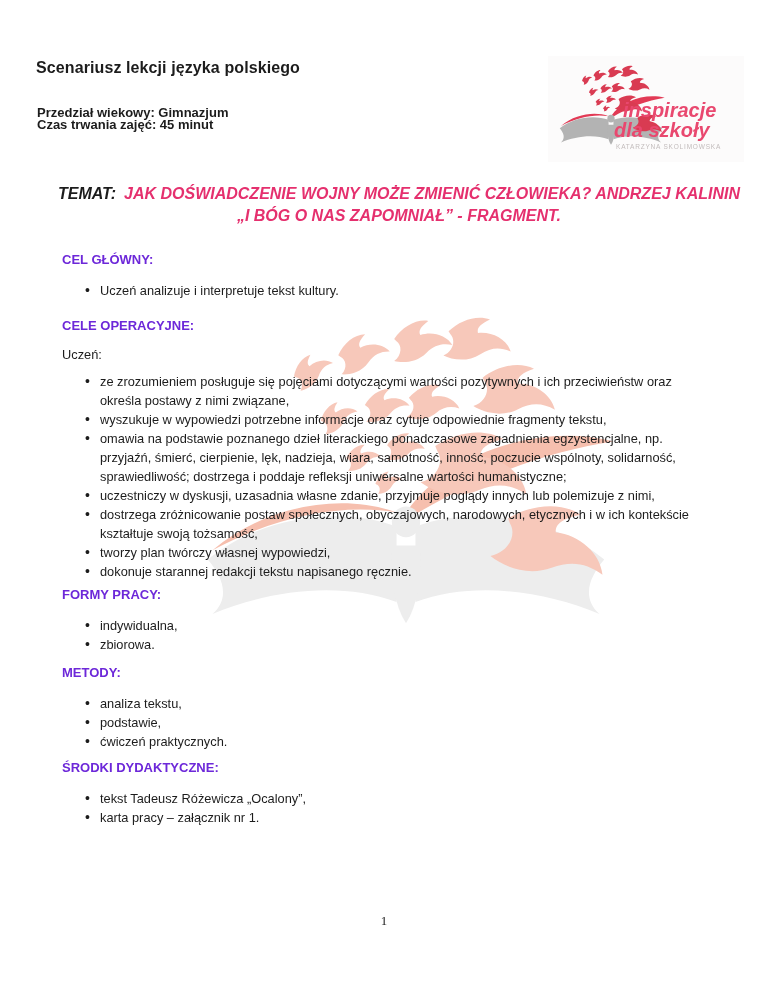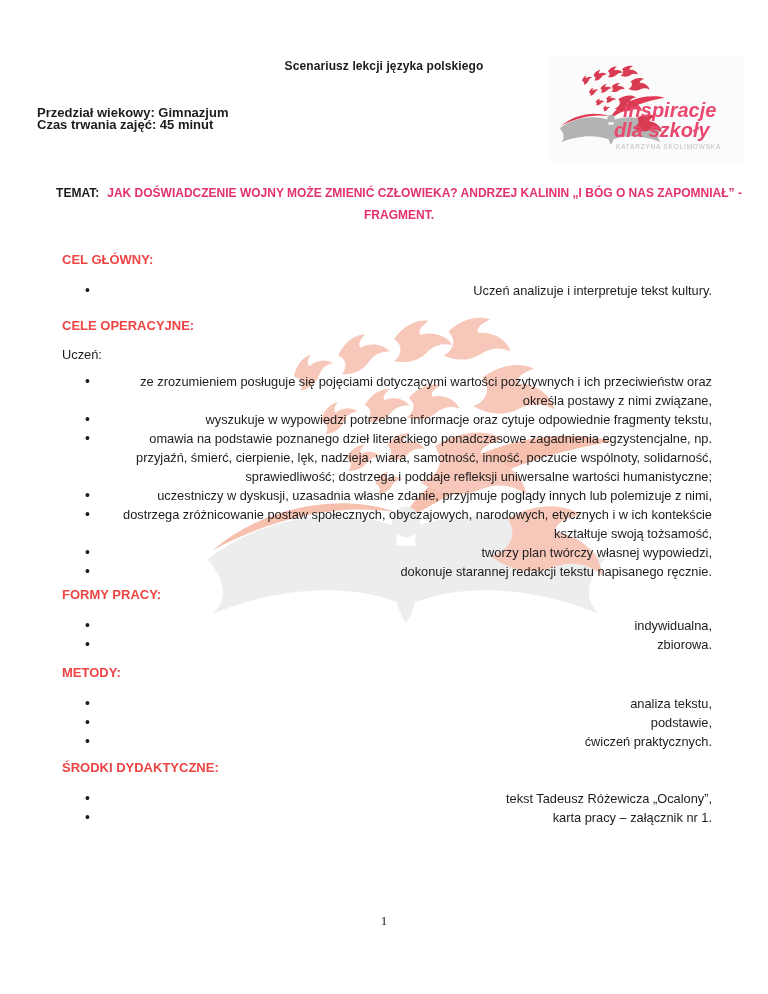--- a/index.html
+++ b/index.html
@@ -9,22 +9,22 @@
     margin:0 auto;
     background:#ffffff;
     overflow:hidden;
     font-family:"Liberation Sans","DejaVu Sans",sans-serif;
     color:#1c1c1c;
   }
 
   
   .doc-title {
     position:absolute; top:59px; left:36px; right:36px;
-    text-align:center;
-    font-size:12px; font-weight:bold; letter-spacing:0.1px;
+    text-align:left;
+    font-size:16px; font-weight:bold; letter-spacing:0.1px;
   }
   .meta { position:absolute; left:37px; font-size:13px; font-weight:bold; }
   .meta.age { top:105px; }
   .meta.dur { top:117px; }
 
   
   .logo {
     position:absolute; left:548px; top:56px; width:196px; height:106px;
     background:#fcfbfb;
   }
@@ -51,40 +51,40 @@
   }
   .wm-gfx {
     width:100%; height:100%;
     --book:#ededed; --wing:#f6bfae; --bird:#f7c8ba;
   }
 
   
   .topic {
     position:absolute; top:183px; left:56px; right:26px;
     text-align:center;
-    font-size:12px; font-weight:bold; line-height:21.5px;
+    font-size:16px; font-weight:bold; line-height:21.5px;font-style:italic;
   }
   .topic-label { color:#1c1c1c; margin-right:8px; }
   .topic-title { color:#e5306e; }
 
   
   .body {
     position:absolute; top:252px; left:62px; width:660px;
     font-size:12.8px;
   }
   .body h3 {
     margin:0 0 13px 0;
-    font-size:13px; font-weight:bold; line-height:16px; color:#ef4444;
+    font-size:13px; font-weight:bold; line-height:16px; color:#6d28d9;
   }
   .sec-cele h3   { margin-top:18px; }
   .sec-formy h3  { margin-top:6px;  }
   .sec-metody h3 { margin-top:11px; }
   .sec-srodki h3 { margin-top:9px;  }
   .intro { margin:0 0 9px 0; line-height:16px; }
-  .body ul { list-style:none; margin:0; padding:0; max-width:650px;text-align:right; }
+  .body ul { list-style:none; margin:0; padding:0; max-width:650px; }
   .body li {
     position:relative; padding-left:38px; line-height:19px;
     max-width:612px;
   }
   .body li::before {
     content:"\2022";
     position:absolute; left:23px; top:0;
     font-size:14px;
   }
 

